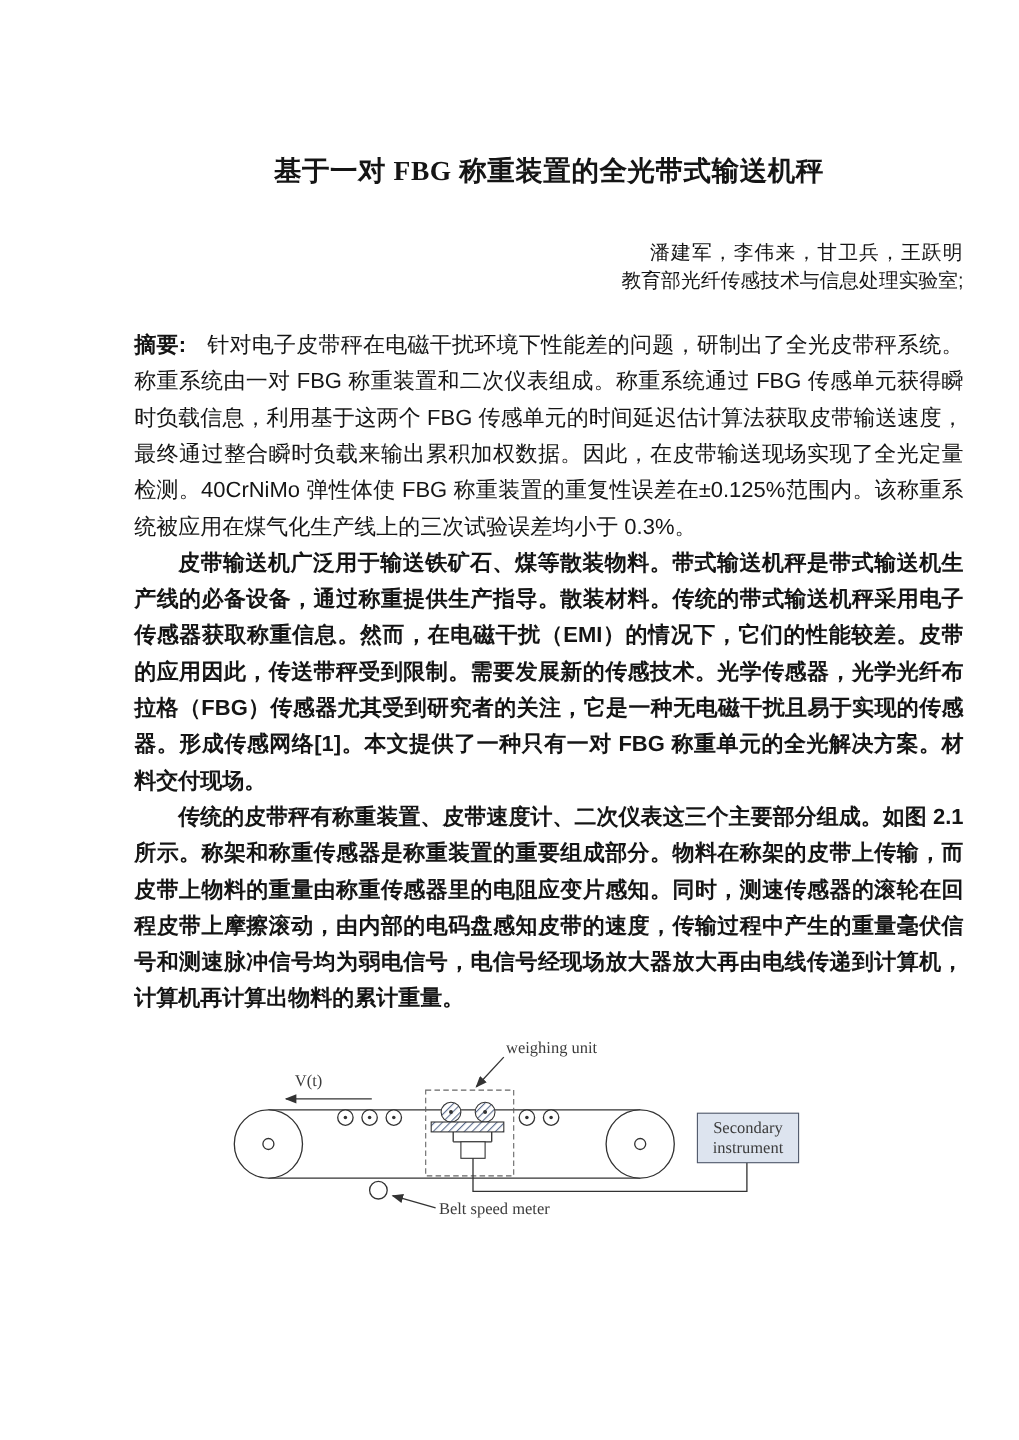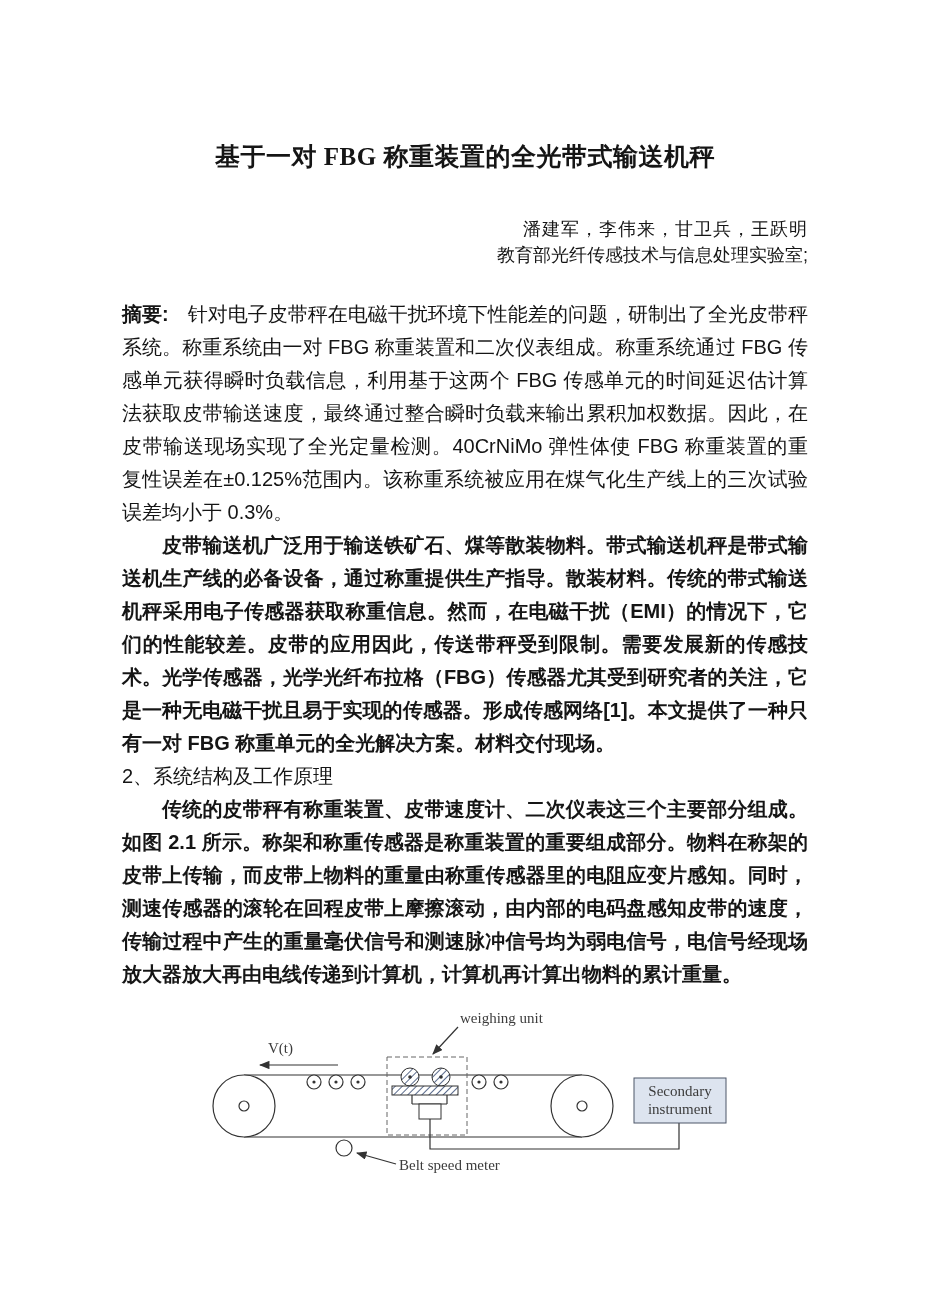--- a/index.html
+++ b/index.html
@@ -5,21 +5,21 @@
   * { margin: 0; padding: 0; box-sizing: border-box; }
   html, body { background: #ffffff; }
   body {
     width: 926px;
     height: 1309px;
     font-family: "Liberation Sans", "DejaVu Sans", sans-serif;
     color: #151515;
     overflow: hidden;
     position: relative;
   }
-  .page { padding: 138px 118px 0 122px; }
+  .page { padding: 138px 50px 0 122px; }
 
   .title {
     font-family: "Liberation Serif", "DejaVu Serif", serif;
     font-size: 25px;
     line-height: 38px;
     font-weight: bold;
     text-align: center;
     letter-spacing: 0.5px;
   }
 
@@ -67,21 +67,20 @@
 
   <div class="title">基于一对 FBG 称重装置的全光带式输送机秤</div>
 
   <div class="meta authors">潘建军，李伟来，甘卫兵，王跃明</div>
   <div class="meta">教育部光纤传感技术与信息处理实验室;</div>
 
   <p class="body abstract"><span class="bold">摘要:</span><span>针对电子皮带秤在电磁干扰环境下性能差的问题，研制出了全光皮带秤系统。称重系统由一对 FBG 称重装置和二次仪表组成。称重系统通过 FBG 传感单元获得瞬时负载信息，利用基于这两个 FBG 传感单元的时间延迟估计算法获取皮带输送速度，最终通过整合瞬时负载来输出累积加权数据。因此，在皮带输送现场实现了全光定量检测。40CrNiMo 弹性体使 FBG 称重装置的重复性误差在±0.125%范围内。该称重系统被应用在煤气化生产线上的三次试验误差均小于 0.3%。</span></p>
 
   <p class="body indent">皮带输送机广泛用于输送铁矿石、煤等散装物料。带式输送机秤是带式输送机生产线的必备设备，通过称重提供生产指导。散装材料。传统的带式输送机秤采用电子传感器获取称重信息。然而，在电磁干扰（EMI）的情况下，它们的性能较差。皮带的应用因此，传送带秤受到限制。需要发展新的传感技术。光学传感器，光学光纤布拉格（FBG）传感器尤其受到研究者的关注，它是一种无电磁干扰且易于实现的传感器。形成传感网络[1]。本文提供了一种只有一对 FBG 称重单元的全光解决方案。材料交付现场。</p>
 
-  <div class="heading-plain">2、系统结构及工作原理</div>
   <p class="body indent">传统的皮带秤有称重装置、皮带速度计、二次仪表这三个主要部分组成。如图 2.1 所示。称架和称重传感器是称重装置的重要组成部分。物料在称架的皮带上传输，而皮带上物料的重量由称重传感器里的电阻应变片感知。同时，测速传感器的滚轮在回程皮带上摩擦滚动，由内部的电码盘感知皮带的速度，传输过程中产生的重量毫伏信号和测速脉冲信号均为弱电信号，电信号经现场放大器放大再由电线传递到计算机，计算机再计算出物料的累计重量。</p>
 
   <div class="figure-wrap">
     <svg width="540" height="190" viewBox="0 0 540 190">
       <defs>
         <marker id="arrow" viewBox="0 0 10 8" markerWidth="9" markerHeight="7" refX="9" refY="4" orient="auto">
           <path d="M0,0 L10,4 L0,8 Z" fill="#333"></path>
         </marker>
         <pattern id="hatch" width="5" height="5" patternUnits="userSpaceOnUse" patternTransform="rotate(45)">
           <rect width="5" height="5" fill="#ffffff"></rect>

